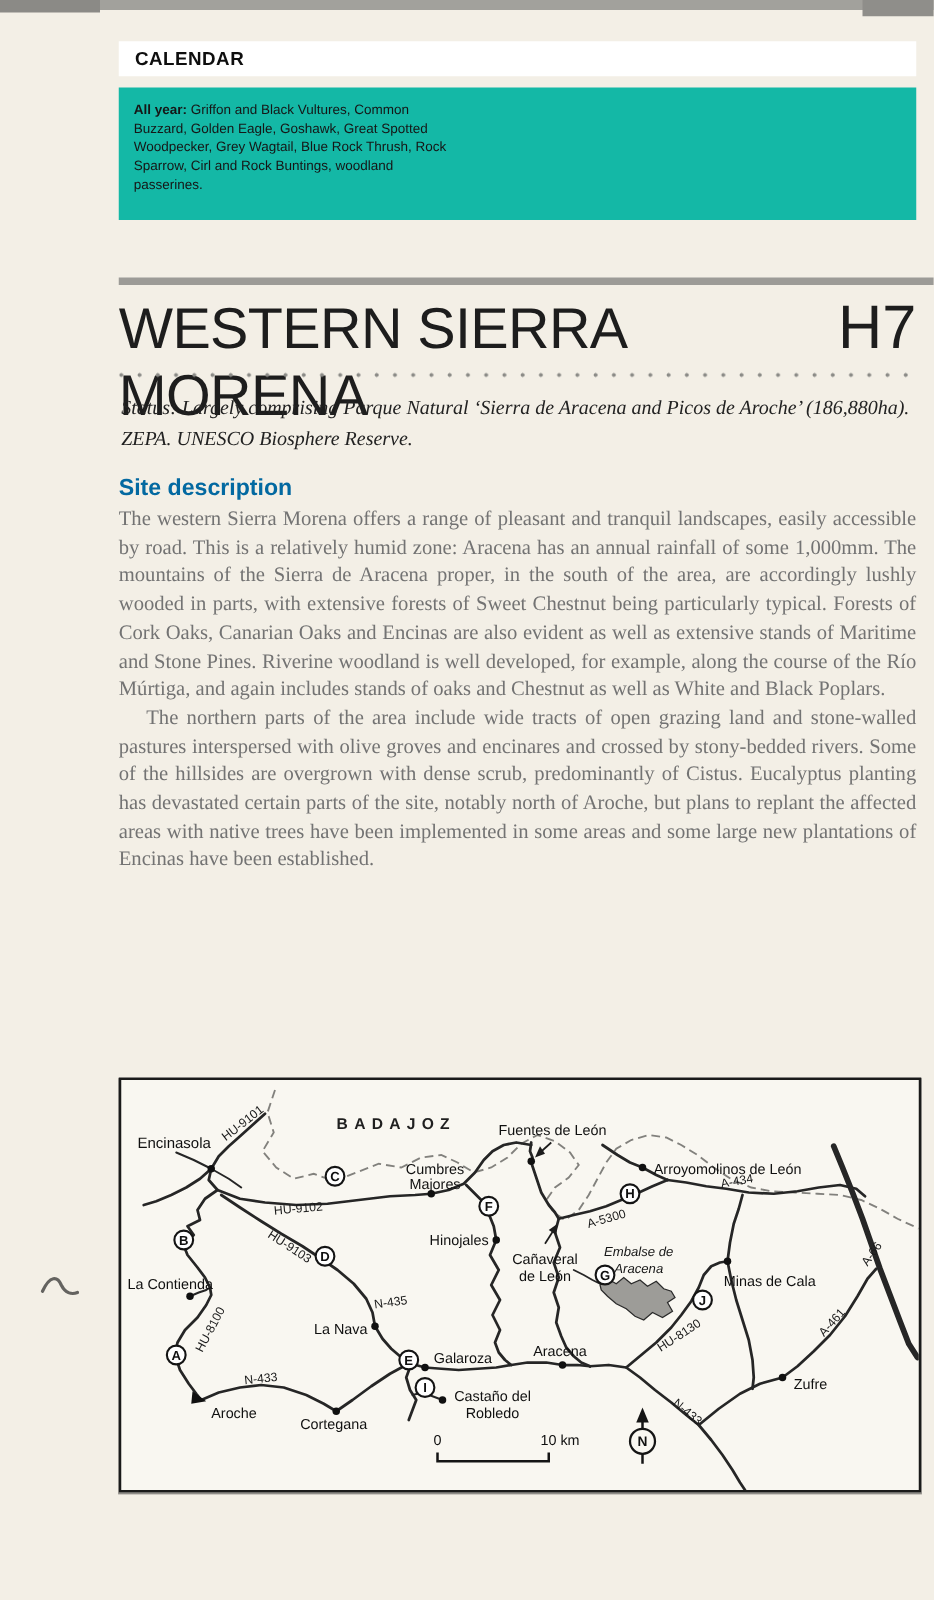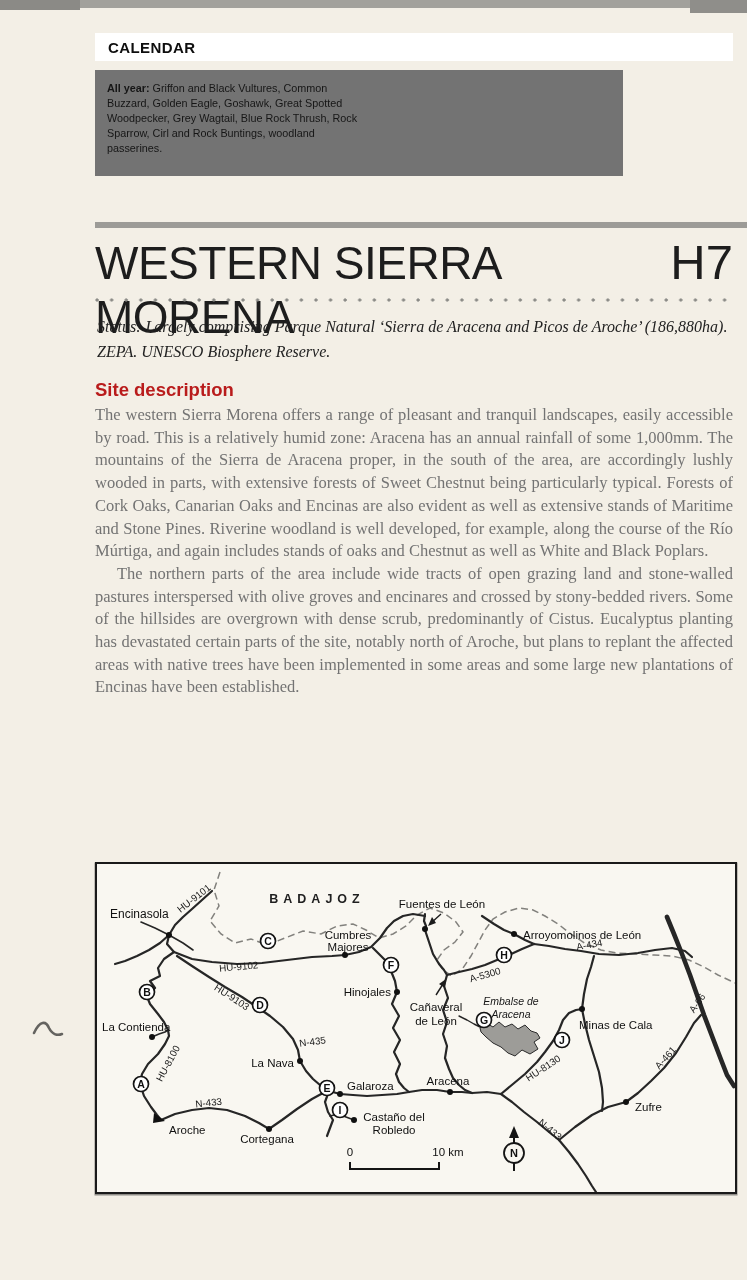--- a/index.html
+++ b/index.html
@@ -8,38 +8,38 @@
   .abs{position:absolute;}
 
   
   #top-strip{left:0;top:0;width:747px;height:8px;background:#a2a19c;}
   #top-strip-left{left:0;top:0;width:80px;height:10px;background:#8b8a86;}
   #top-strip-right{left:690px;top:0;width:57px;height:13px;background:#8f8e8a;}
 
   
   #calendar-band{left:95px;top:33px;width:638px;height:28px;background:#ffffff;display:flex;align-items:center;}
   #calendar-title{font-weight:bold;font-size:15px;letter-spacing:.4px;color:#0e0e0e;padding-left:13px;}
-  #calendar-panel{left:95px;top:70px;width:528px;height:106px;background:#737373;box-sizing:border-box;
+  #calendar-panel{left:95px;top:70px;width:638px;height:106px;background:#14b8a6;box-sizing:border-box;
     padding:11px 10px 0 12px;display:grid;grid-template-columns:258px 1fr;column-gap:9px;}
   .cal-text{font-size:10.8px;line-height:15px;color:#161616;}
   .cal-text b{font-weight:bold;}
 
   
   #section-rule{left:95px;top:222px;width:652px;height:6px;background:#9c9b97;}
   #heading-row{left:95px;top:234px;width:638px;display:flex;justify-content:space-between;align-items:baseline;}
   #page-title{font-size:46px;color:#1d1d1d;letter-spacing:-.5px;}
   #site-code{font-size:49px;color:#1d1d1d;}
   #dotted-sep{left:95px;top:298px;width:638px;height:4px;
     background-image:radial-gradient(circle at 2px 2px,#8b8b87 1.4px,transparent 1.8px);
     background-size:14.6px 4px;background-repeat:repeat-x;}
 
   #status-text{left:97px;top:314px;width:634px;font-family:"Liberation Serif",serif;
     font-style:italic;font-size:16px;line-height:25px;color:#222;}
 
-  #site-desc-heading{left:95px;top:379px;font-size:18.5px;font-weight:bold;color:#b91c1c;}
+  #site-desc-heading{left:95px;top:379px;font-size:18.5px;font-weight:bold;color:#0369a1;}
   #body-text{left:95px;top:404px;width:638px;font-family:"Liberation Serif",serif;
     font-size:16.5px;line-height:22.7px;color:#737373;text-align:justify;}
   #body-text p{margin:0;}
   #body-text p.indent{text-indent:22px;}
 
   
   #map-frame{left:95px;top:862px;width:638px;height:328px;background:#f9f7f1;
     border:2.5px solid #1a1a1a;box-sizing:content-box;box-shadow:0 1px 0 .5px rgba(20,20,20,.45);}
   #map-svg{display:block;}
 

